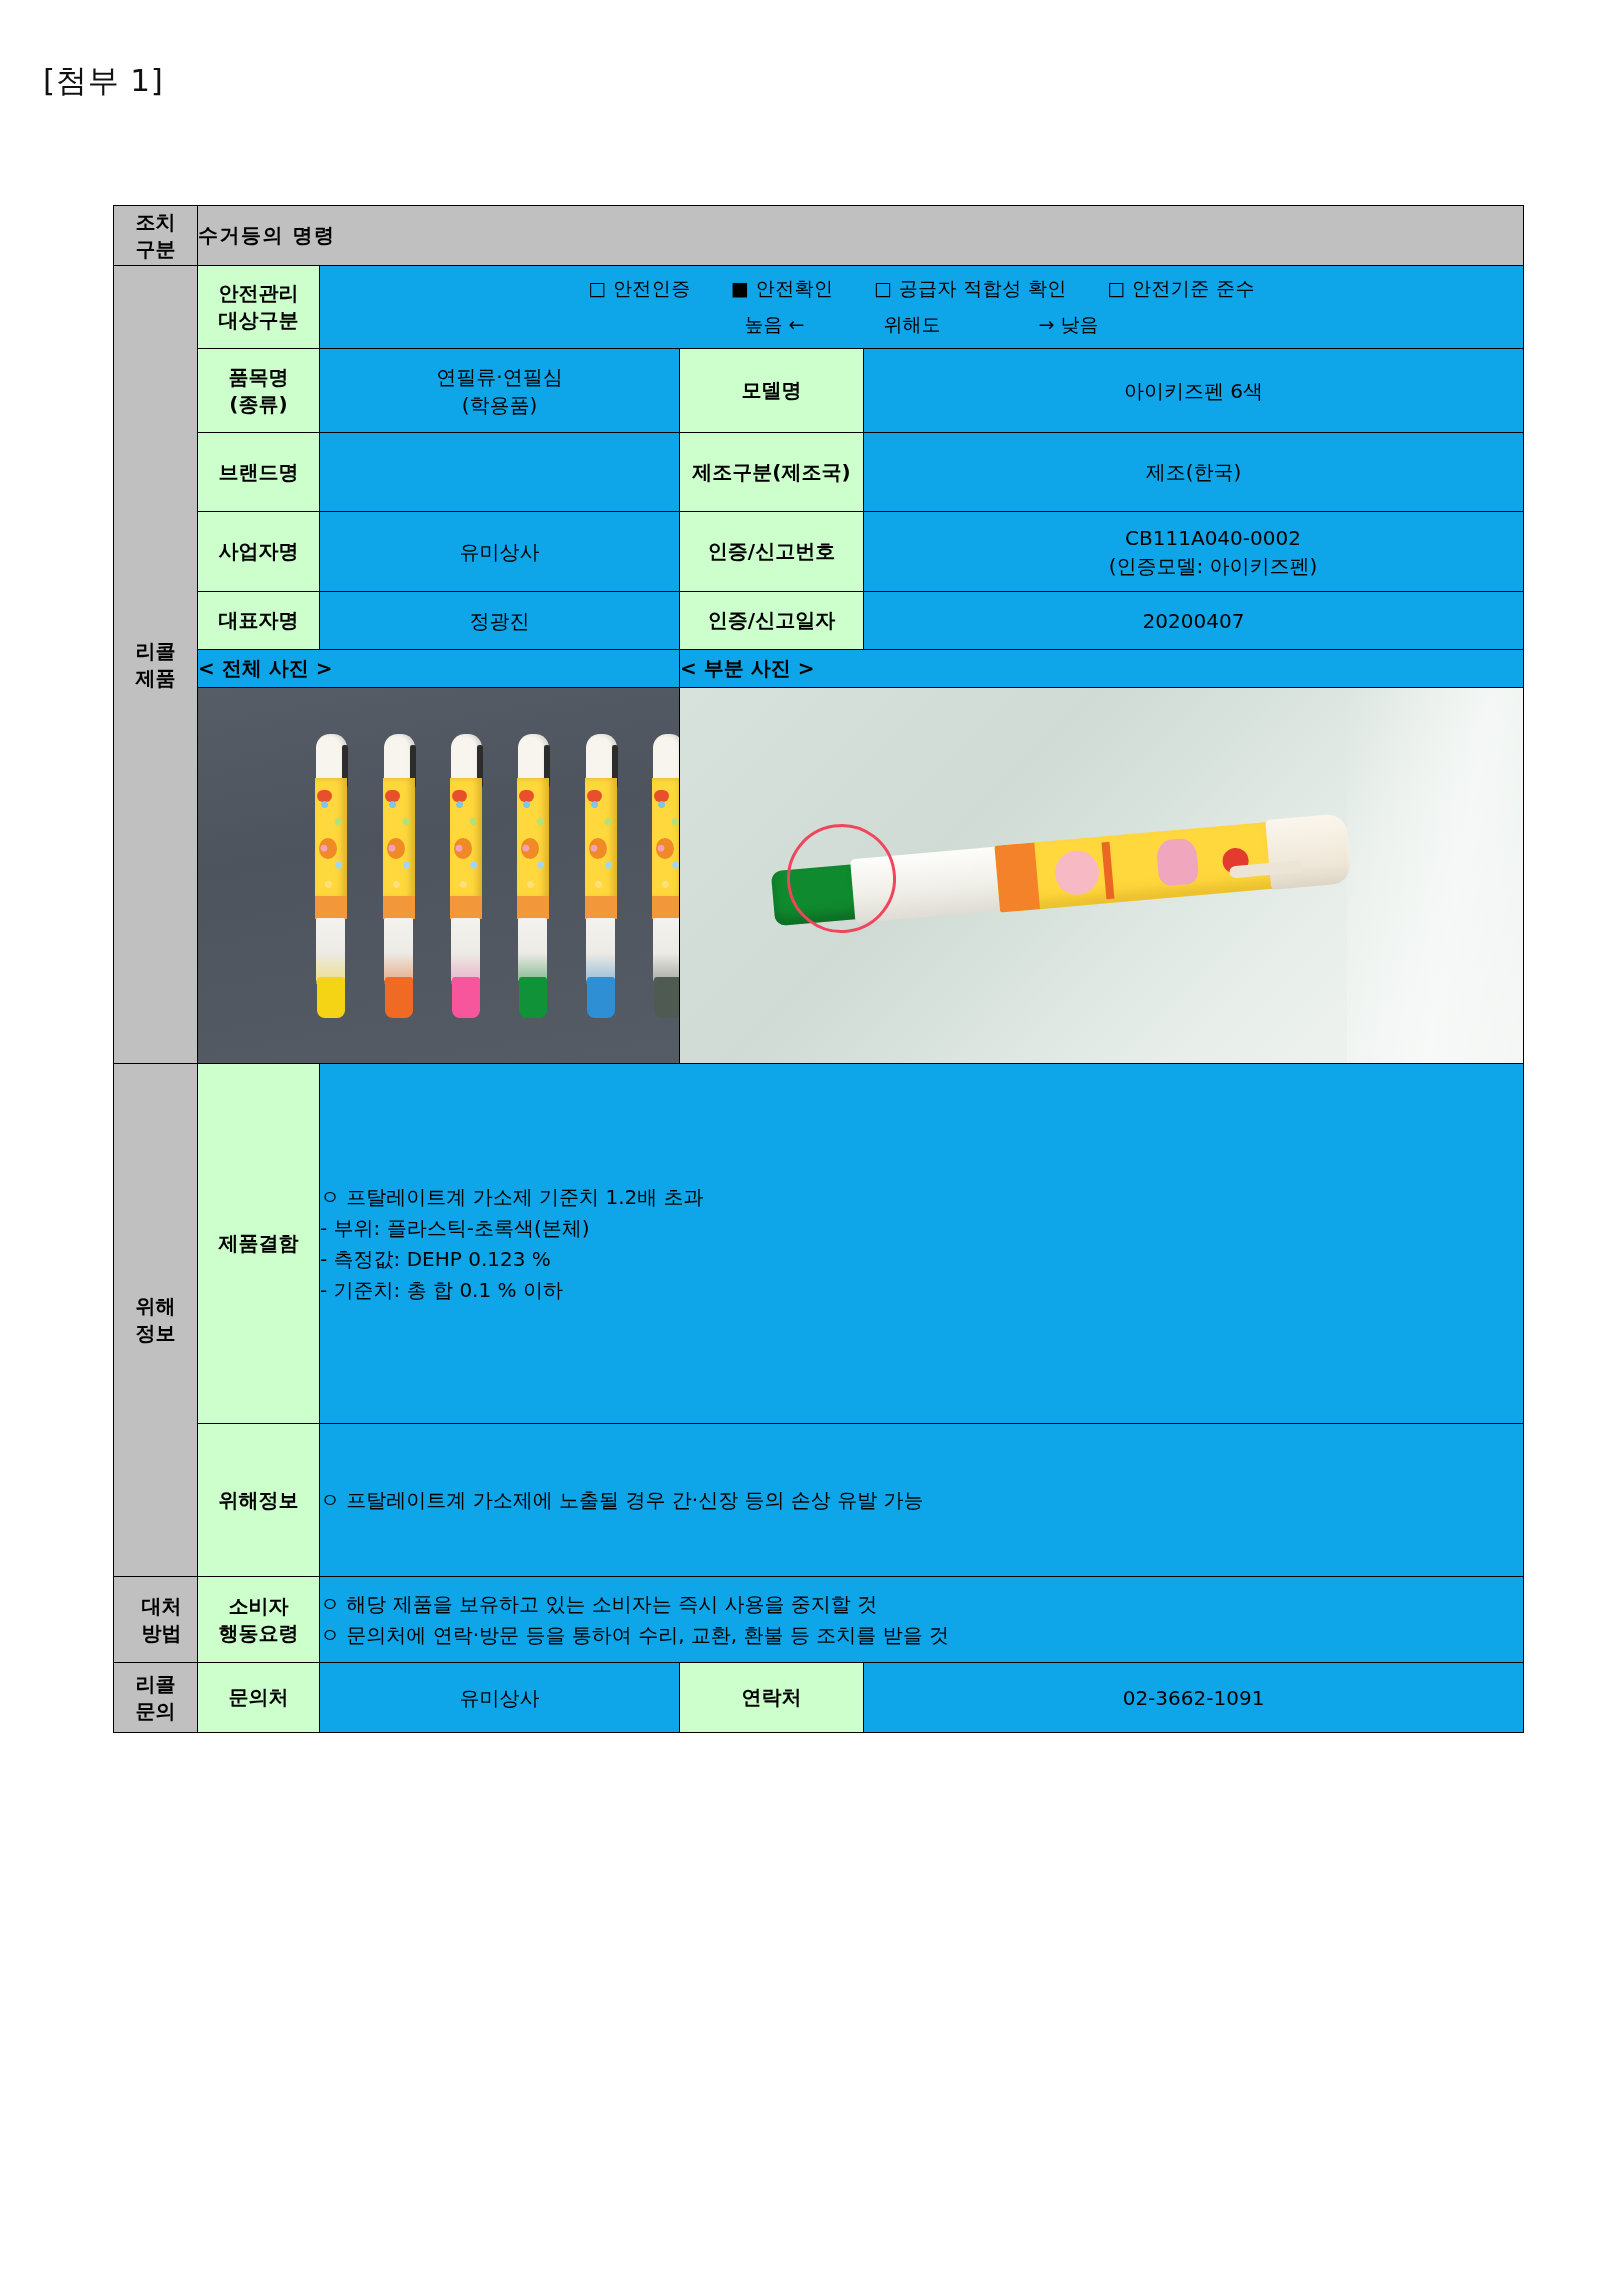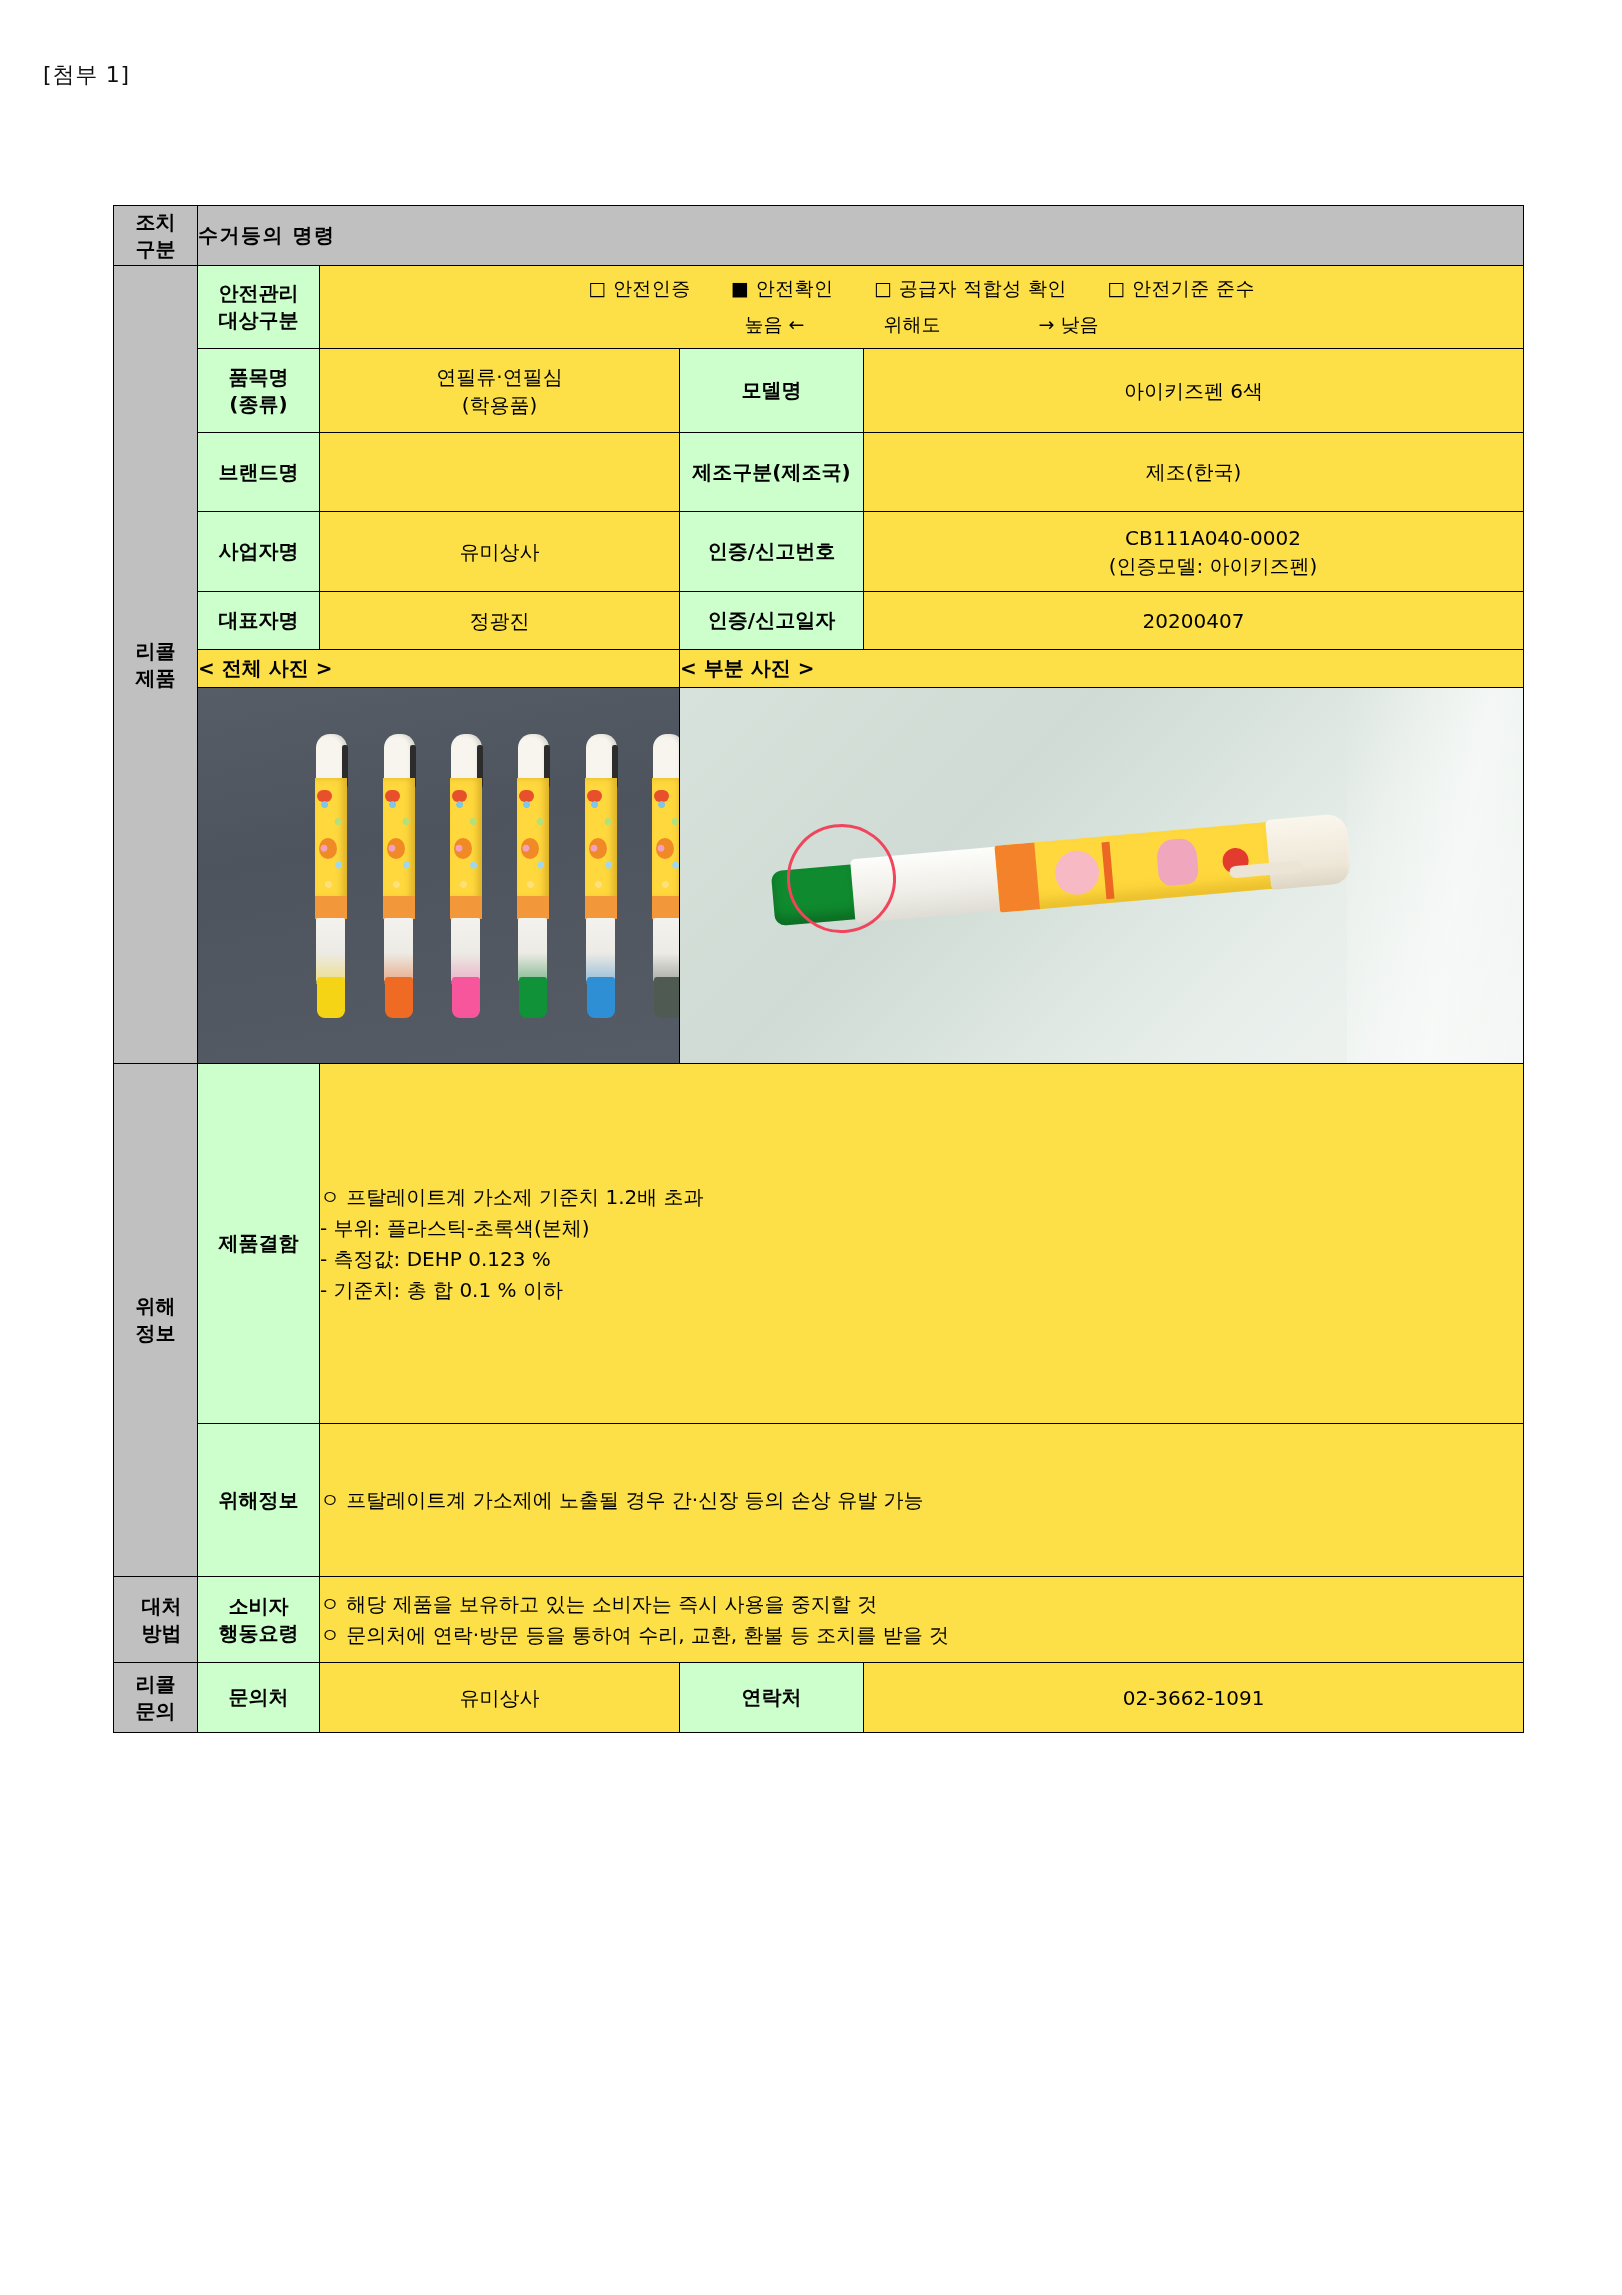--- a/index.html
+++ b/index.html
@@ -13,21 +13,21 @@
     height: 2295px;
     background: #ffffff;
     margin: 0 auto;
     position: relative;
     padding: 0;
   }
   .attachment-label {
     position: absolute;
     left: 43px;
     top: 60px;
-    font-size: 22px;
+    font-size: 31px;
     color: #111;
     letter-spacing: 0.8px;
     font-family: "DejaVu Sans", "Liberation Sans", sans-serif;
   }
   table.recall {
     position: absolute;
     left: 113px;
     top: 205px;
     width: 1409px;
     border-collapse: collapse;
@@ -36,21 +36,21 @@
   }
   table.recall td {
     border: 1.5px solid #000;
     padding: 0;
     vertical-align: middle;
     font-size: 20px;
     color: #000;
   }
   .gray { background: #c0c0c0; }
   .green { background: #ccffcc; }
-  .white { background: #fde047; }
+  .white { background: #0ea5e9; }
   .vlabel {
     font-weight: bold;
     font-size: 23px;
     text-align: center;
     line-height: 1.35;
   }
   .rowlabel {
     font-weight: bold;
     font-size: 20.7px;
     text-align: center;

